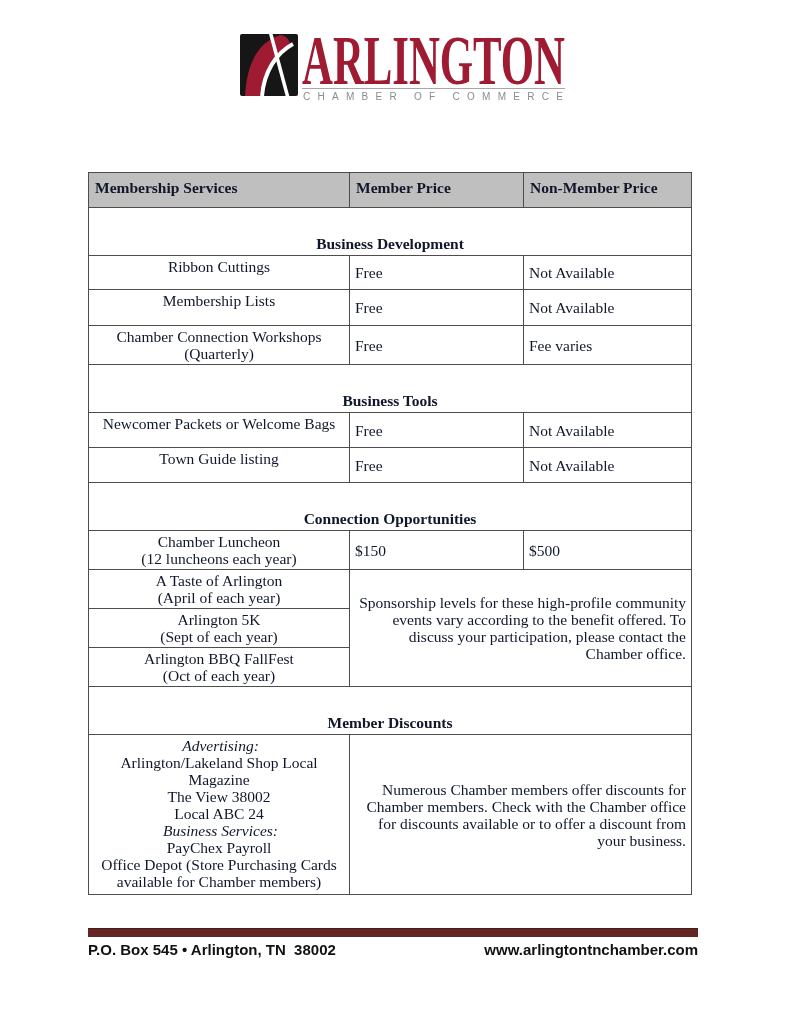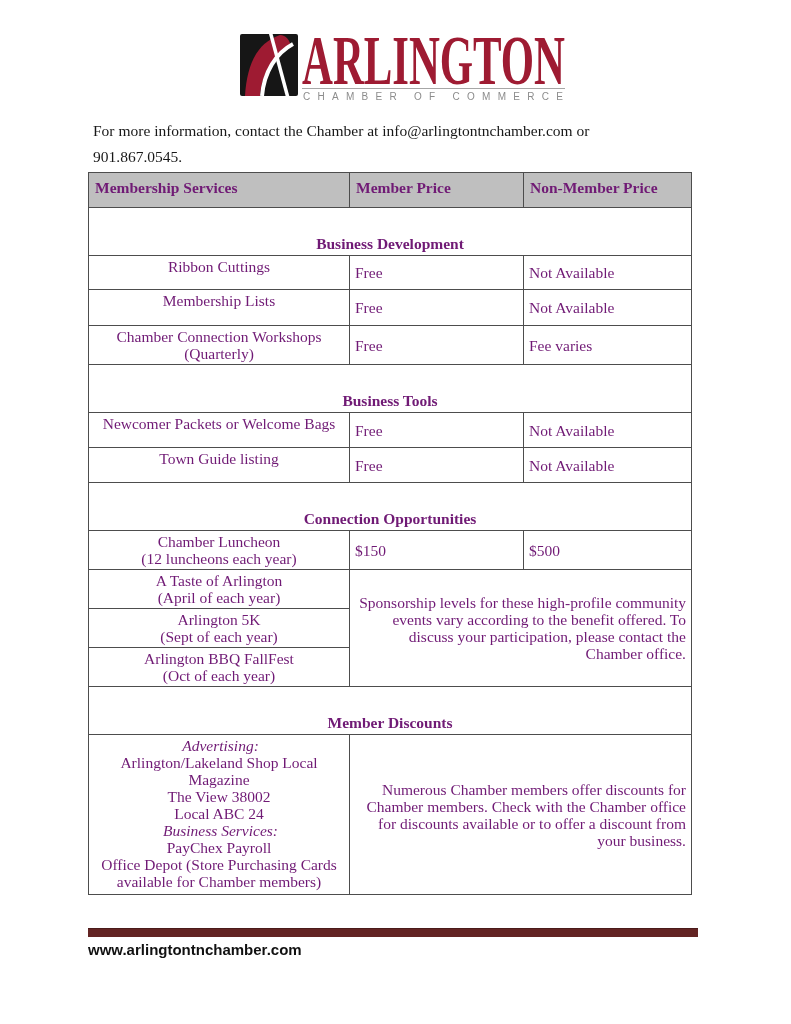--- a/index.html
+++ b/index.html
@@ -13,21 +13,21 @@
   
   .intro {
     position:absolute; top:118px; left:93px; width:614px;
     font-size:15.5px; line-height:26px; color:#181818;
   }
   .intro span { display:block; }
   
   .tablewrap { position:absolute; top:172px; left:88px; }
   table.services {
     border-collapse:collapse; table-layout:fixed; width:603px;
-    font-size:15.5px; color:#701a75;
+    font-size:15.5px; color:#0f172a;
   }
   table.services td {
     border:1px solid #4d4d4d; padding:2px 5px; line-height:17px;
     overflow:hidden;
   }
   tr.head td {
     background:#bfbfbf; font-weight:bold; height:26px;
     vertical-align:top; padding-top:6px; padding-left:6px;
   }
   tr.sectionrow td {
@@ -66,24 +66,20 @@
         <path d="M5,72 C7,40 17,19 40,11 C46,11 50,16 51,23 C33,31 22,49 20,72 Z" fill="#9E1B32"></path>
         <path d="M53,20 C36,29 24,48 22,72" stroke="#ffffff" stroke-width="4" fill="none"></path>
         <path d="M30,7 L48,74" stroke="#ffffff" stroke-width="3.5" fill="none"></path>
       </g>
       <text x="62" y="60" font-family="Liberation Serif, DejaVu Serif, serif" font-weight="bold" font-size="70" fill="#9E1B32" textLength="263" lengthAdjust="spacingAndGlyphs">ARLINGTON</text>
       <line x1="62" y1="64.5" x2="325" y2="64.5" stroke="#a6a6a6" stroke-width="1"></line>
       <text x="63" y="76" font-family="Liberation Sans, DejaVu Sans, sans-serif" font-size="10" fill="#8c8c8c" textLength="260" lengthAdjust="spacing">CHAMBER OF COMMERCE</text>
     </svg>
   </div>
 
-  <div class="intro">
-    <span>For more information, contact the Chamber at info@arlingtontnchamber.com or</span>
-    <span>901.867.0545.</span>
-  </div>
 
   <div class="tablewrap">
     <table class="services">
       <colgroup>
           <col style="width:261px">
           <col style="width:174px">
           <col style="width:168px">
         </colgroup>
 
       <tbody>
@@ -174,16 +170,17 @@
           <div>Office Depot (Store Purchasing Cards available for Chamber members)</div>
         </td>
         <td class="note" colspan="2">Numerous Chamber members offer discounts for Chamber members. Check with the Chamber office for discounts available or to offer a discount from your business.</td>
       </tr>
     </tbody>
       </table>
   </div>
 
   <div class="footer-bar"></div>
   <div class="footer-text">
+    <span>P.O. Box 545 • Arlington, TN  38002</span>
     <span>www.arlingtontnchamber.com</span>
   </div>
 
 </div>
 
 </body></html>

